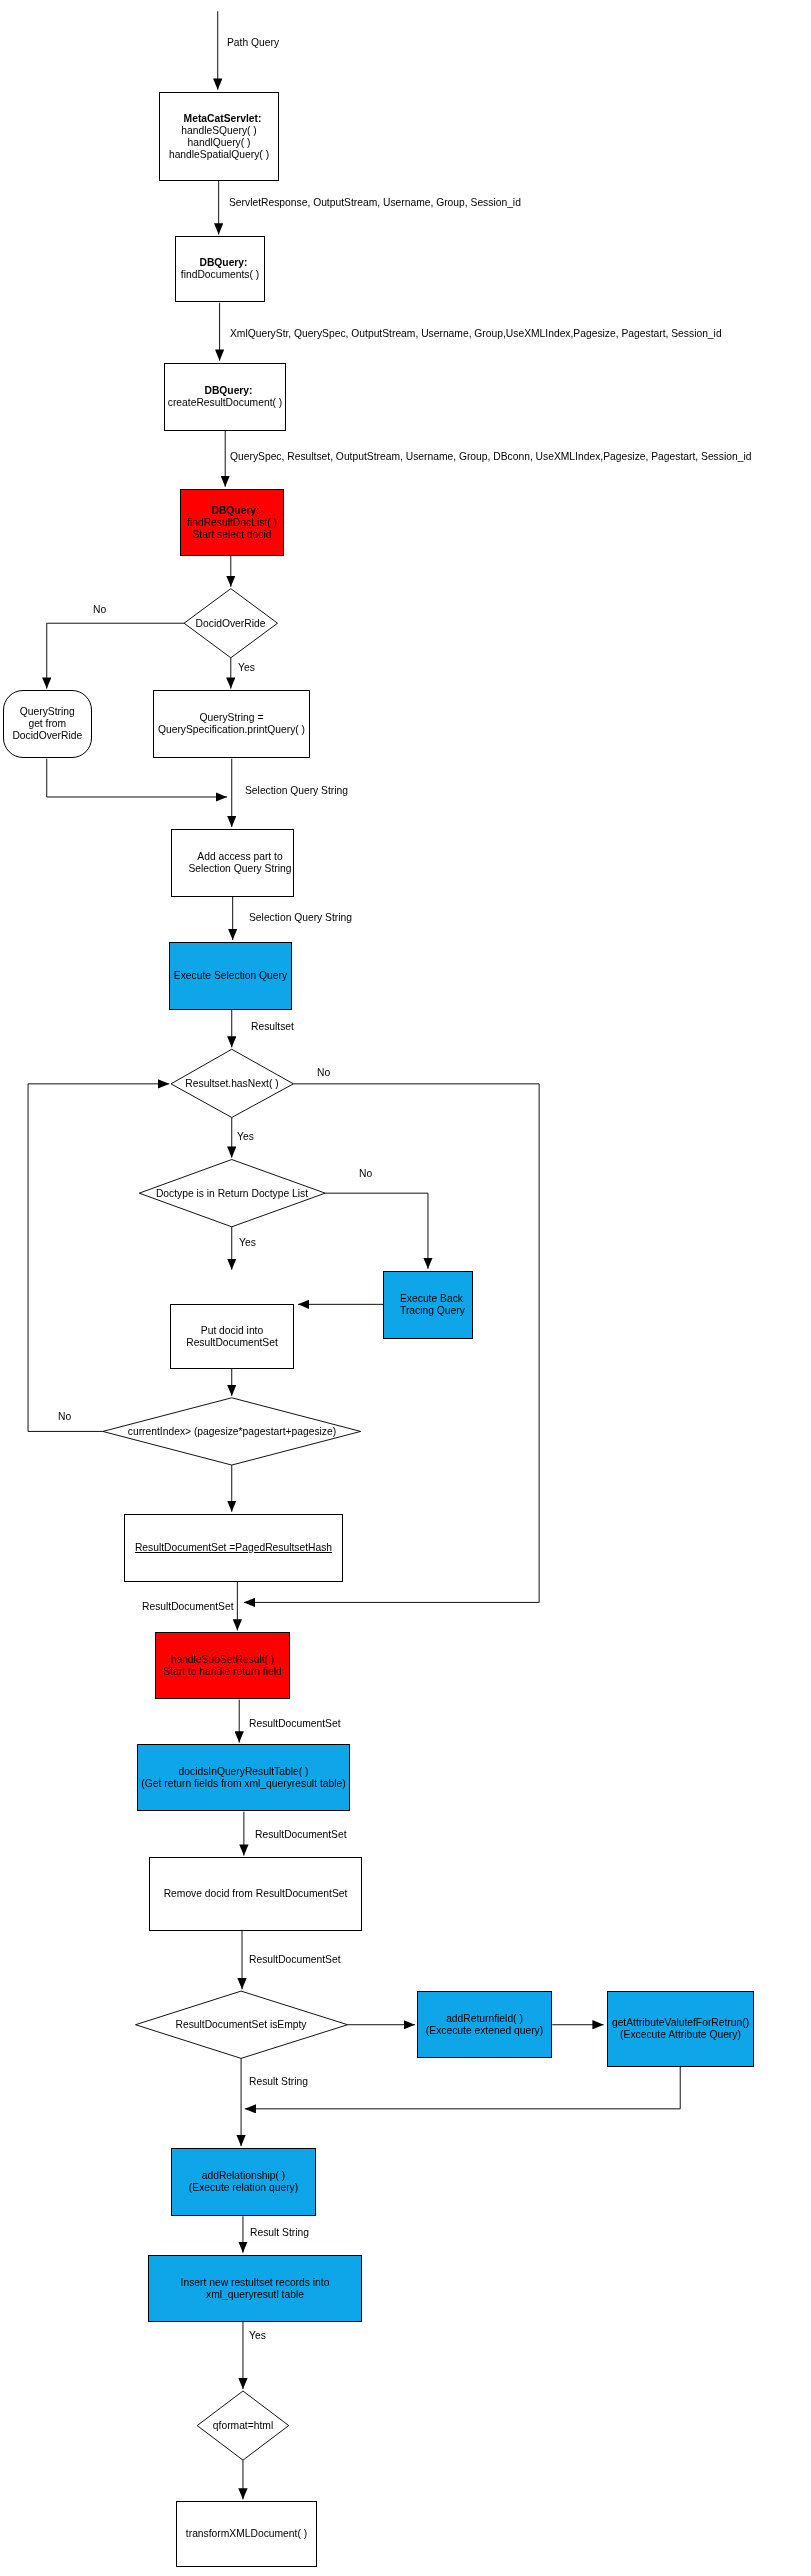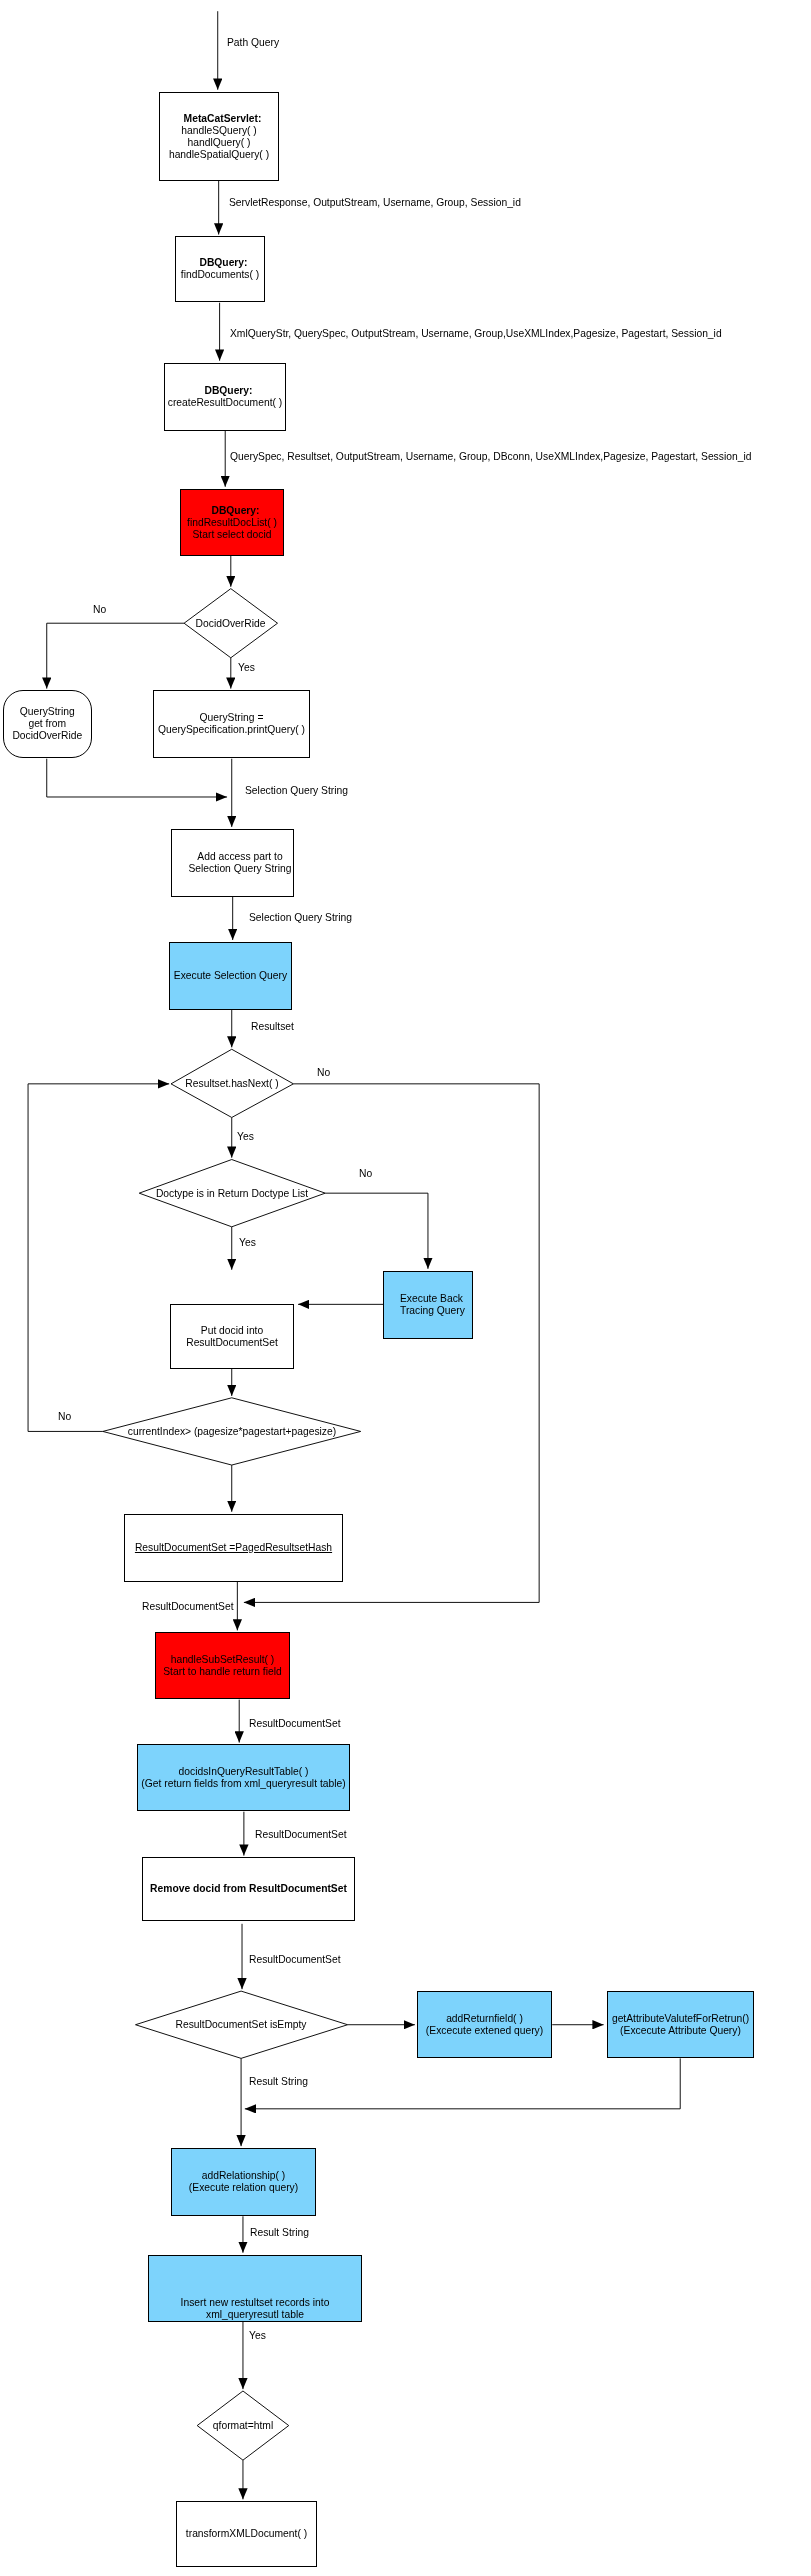--- a/index.html
+++ b/index.html
@@ -3,21 +3,21 @@
 <meta charset="utf-8">
 <style>
   html,body{margin:0;padding:0;background:#ffffff;}
   .canvas{position:relative;width:812px;height:2576px;background:#ffffff;
           font-family:"Liberation Sans",sans-serif;color:#000;overflow:hidden;}
   .canvas svg{position:absolute;left:0;top:0;}
   .node{position:absolute;box-sizing:border-box;background:#ffffff;border:0.9px solid #000;
         display:flex;flex-direction:column;justify-content:center;align-items:center;
         font-size:10.3px;line-height:12px;text-align:center;white-space:nowrap;}
   .node.red{background:#ff0000;}
-  .node.green{background:#7dd3fc;}
+  .node.green{background:#0ea5e9;}
   .node.left{align-items:flex-start;text-align:left;padding-left:16px;}
   .b{font-weight:bold;padding-left:7px;}
   .dtext{position:absolute;font-size:10.3px;line-height:13px;text-align:center;white-space:nowrap;}
   .lbl{position:absolute;font-size:10.3px;line-height:12px;white-space:nowrap;}
 </style>
 </head>
 <body>
 
 <div class="canvas">
 
@@ -129,40 +129,40 @@
   <div class="node red" style="left:155px;top:1632px;width:135px;height:67px;">
     <div>handleSubSetResult( )</div>
     <div>Start to handle return field</div>
   </div>
 
   <div class="node green" style="left:137px;top:1744px;width:213px;height:67px;">
     <div>docidsInQueryResultTable( )</div>
     <div>(Get return fields from xml_queryresult table)</div>
   </div>
 
-  <div class="node" style="left:142px;top:1857px;width:213px;height:64px;font-weight:bold;">
+  <div class="node" style="left:149px;top:1857px;width:213px;height:74px;">
     <div>Remove docid from ResultDocumentSet</div>
   </div>
 
   <div class="node green" style="left:417px;top:1991px;width:135px;height:67px;">
     <div>addReturnfield( )</div>
     <div>(Excecute extened query)</div>
   </div>
 
-  <div class="node green" style="left:607px;top:1991px;width:147px;height:67px;">
+  <div class="node green" style="left:607px;top:1991px;width:147px;height:76px;">
     <div>getAttributeValutefForRetrun()</div>
     <div>(Excecute Attribute Query)</div>
   </div>
 
   <div class="node green" style="left:171px;top:2148px;width:145px;height:68px;">
     <div>addRelationship( )</div>
     <div>(Execute relation query)</div>
   </div>
 
-  <div class="node green" style="left:148px;top:2255px;width:214px;height:67px;justify-content:flex-end;">
+  <div class="node green" style="left:148px;top:2255px;width:214px;height:67px;">
     <div>Insert new restultset records into</div>
     <div>xml_queryresutl table</div>
   </div>
 
   <div class="node" style="left:176px;top:2501px;width:141px;height:66px;">
     <div>transformXMLDocument( )</div>
   </div>
 
   <div class="dtext" style="left:184px;top:617px;width:93px;">DocidOverRide</div>
   <div class="dtext" style="left:171px;top:1077px;width:122px;">Resultset.hasNext( )</div>

